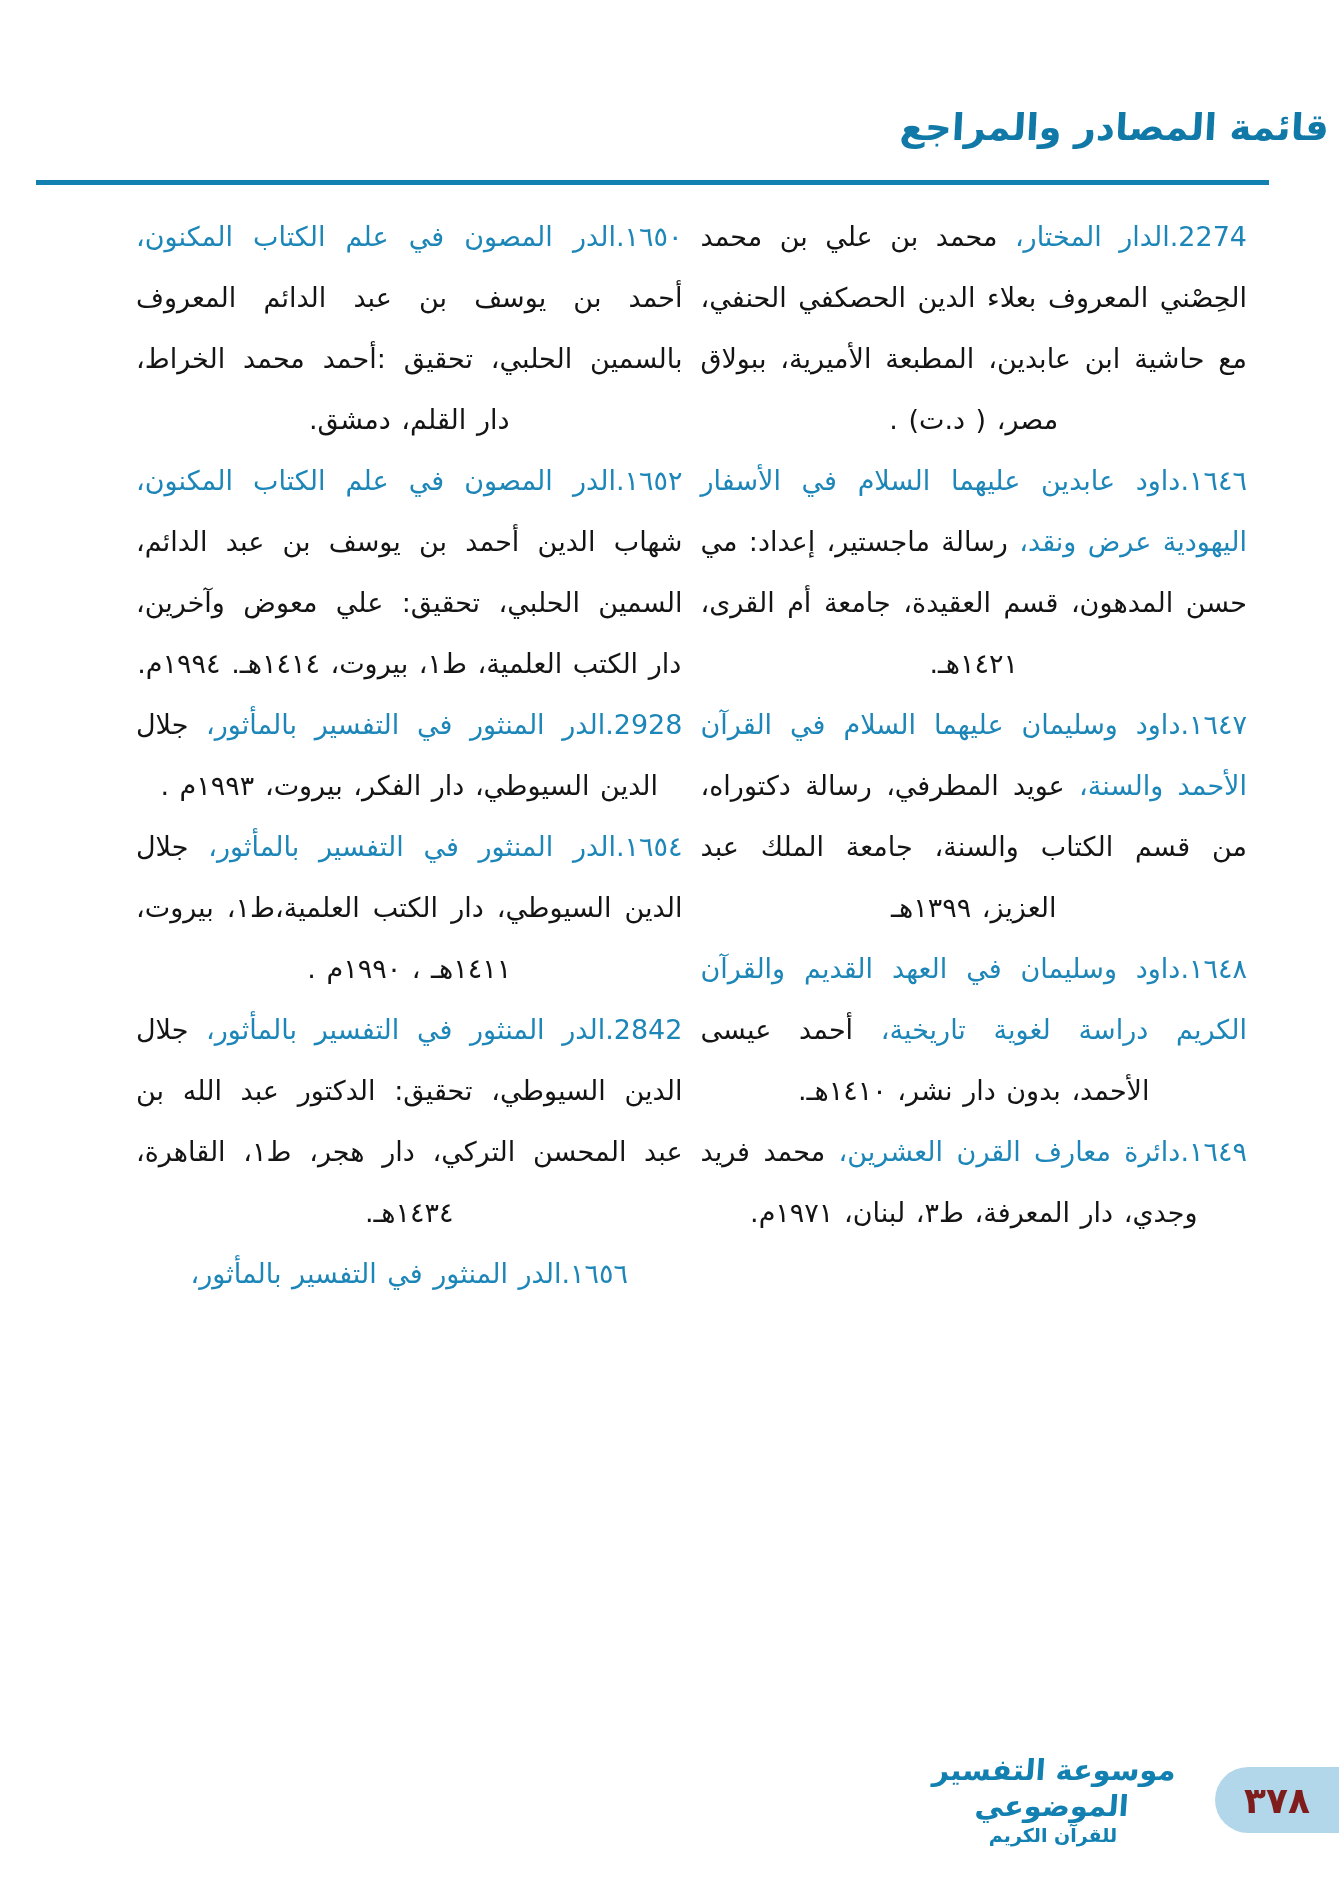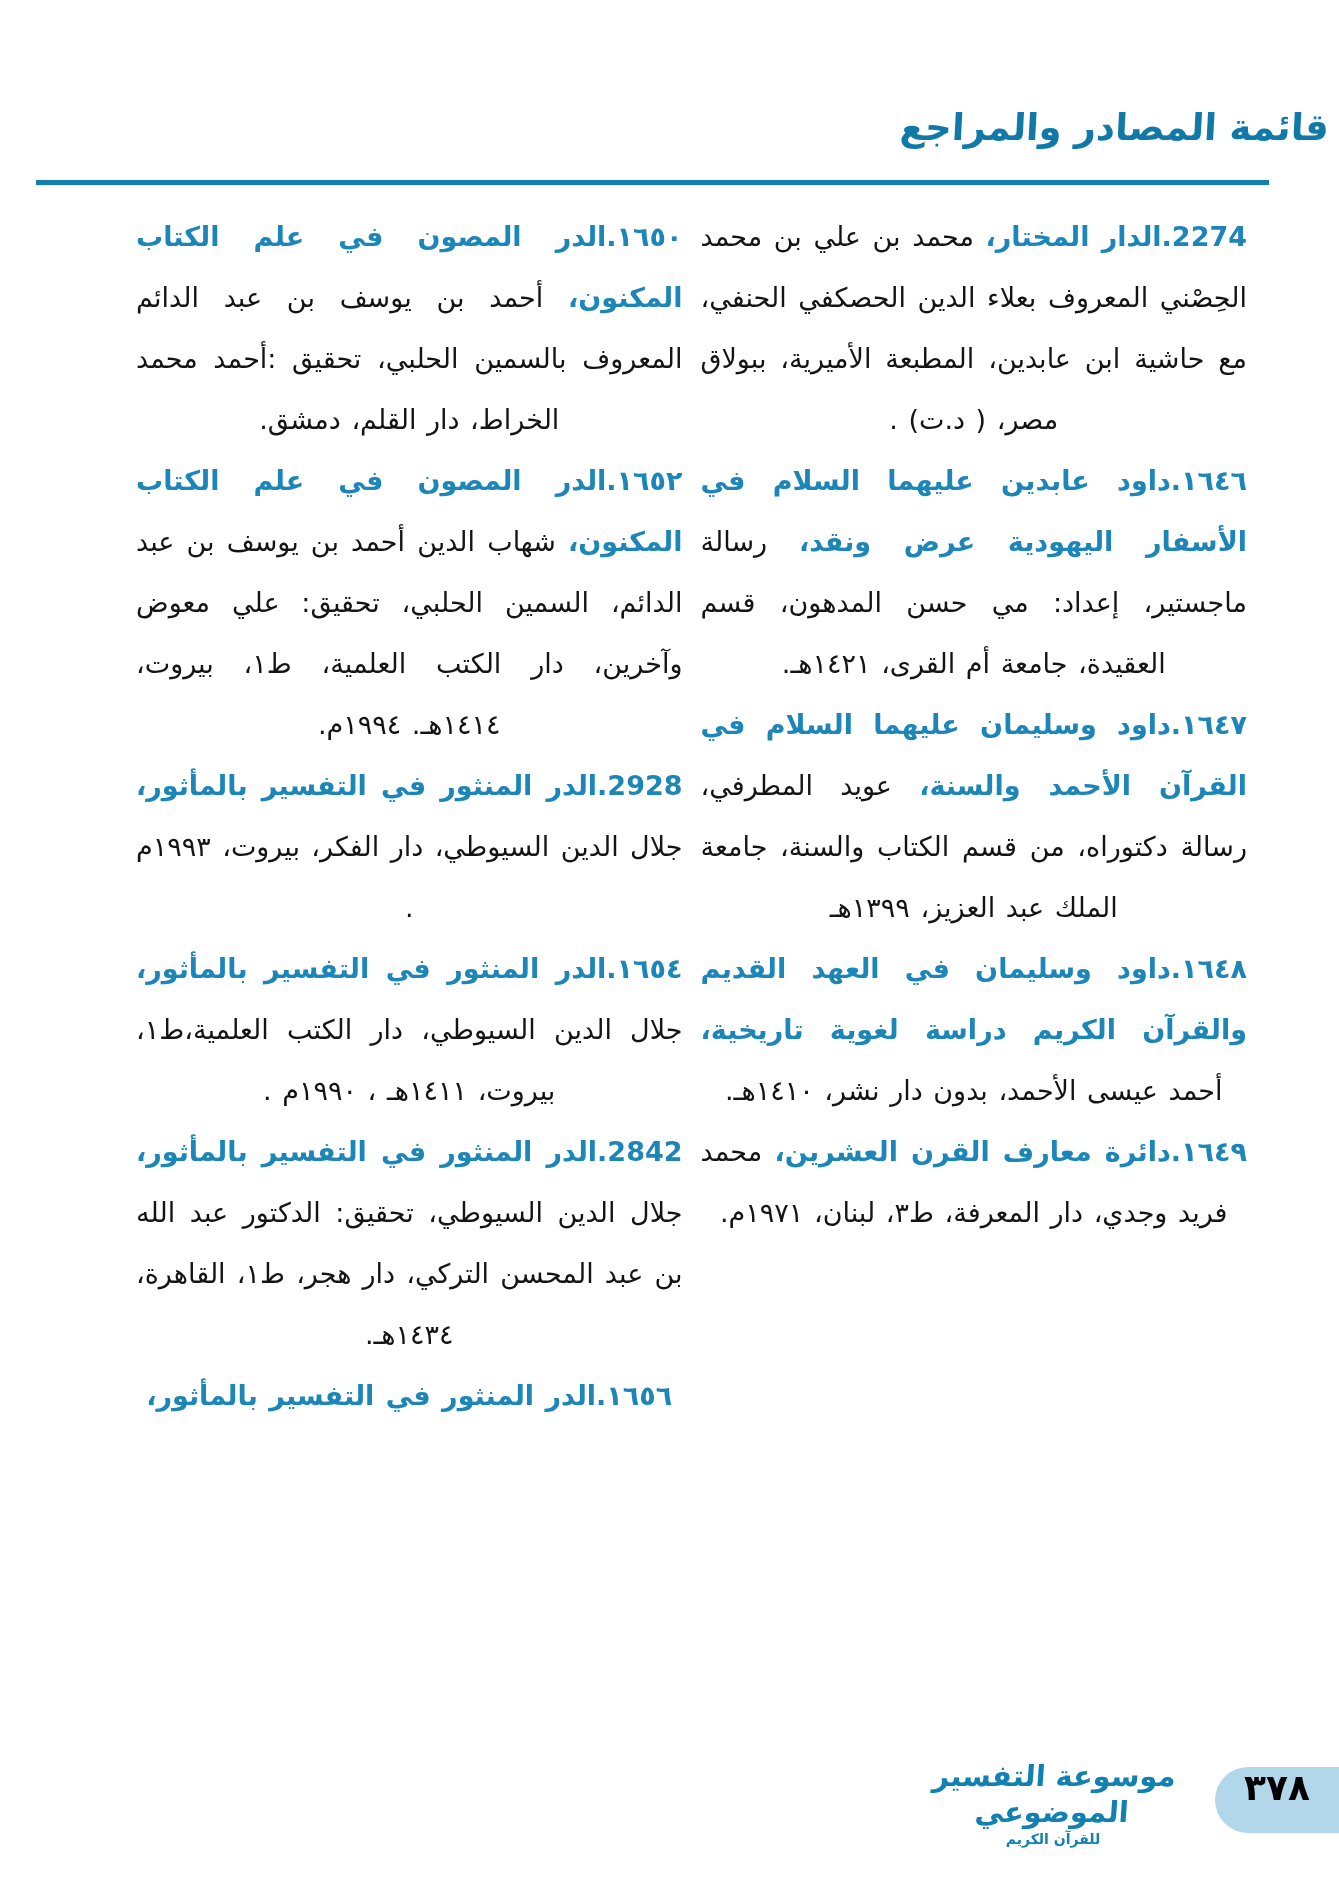--- a/index.html
+++ b/index.html
@@ -15,32 +15,32 @@
   .rule{position:absolute;top:180px;left:36px;right:70px;height:5px;background:#1280b0;}
   .content{
     position:absolute;top:206px;right:92px;left:136px;bottom:130px;
     display:flex;gap:18px;direction:rtl;overflow:hidden;
   }
   .col{flex:1 1 0;min-width:0;}
   .entry{
     margin:0;font-size:27px;line-height:61px;color:#141414;
     text-align:justify;text-align-last:center;word-spacing:2px;
   }
-  .entry .num,.entry .title{color:#1d86b8;font-weight:bold;}
+  .entry .num,.entry .title{color:#1d86b8;font-weight:normal;}
   .logo{
     position:absolute;right:156px;bottom:42px;width:260px;text-align:center;
     color:#1280b0;line-height:1.25;
   }
   .logo-line1{font-size:29px;font-weight:bold;transform:skewX(-4deg);}
-  .logo-line2{font-size:14px;font-weight:bold;}
+  .logo-line2{font-size:19px;font-weight:bold;}
   .page-pill{
     position:absolute;right:0;bottom:57px;width:124px;height:66px;
     background:#b3d7ea;border-radius:40px 0 0 40px;
-    display:flex;align-items:flex-start;justify-content:center;
-    color:#000000;font-size:36px;font-weight:bold;
+    display:flex;align-items:center;justify-content:center;
+    color:#7f1d1d;font-size:36px;font-weight:bold;
   }
 </style>
 </head>
 <body>
 
 <div class="page">
 
   <div class="header-title">قائمة المصادر والمراجع</div>
   <div class="rule"></div>
 

